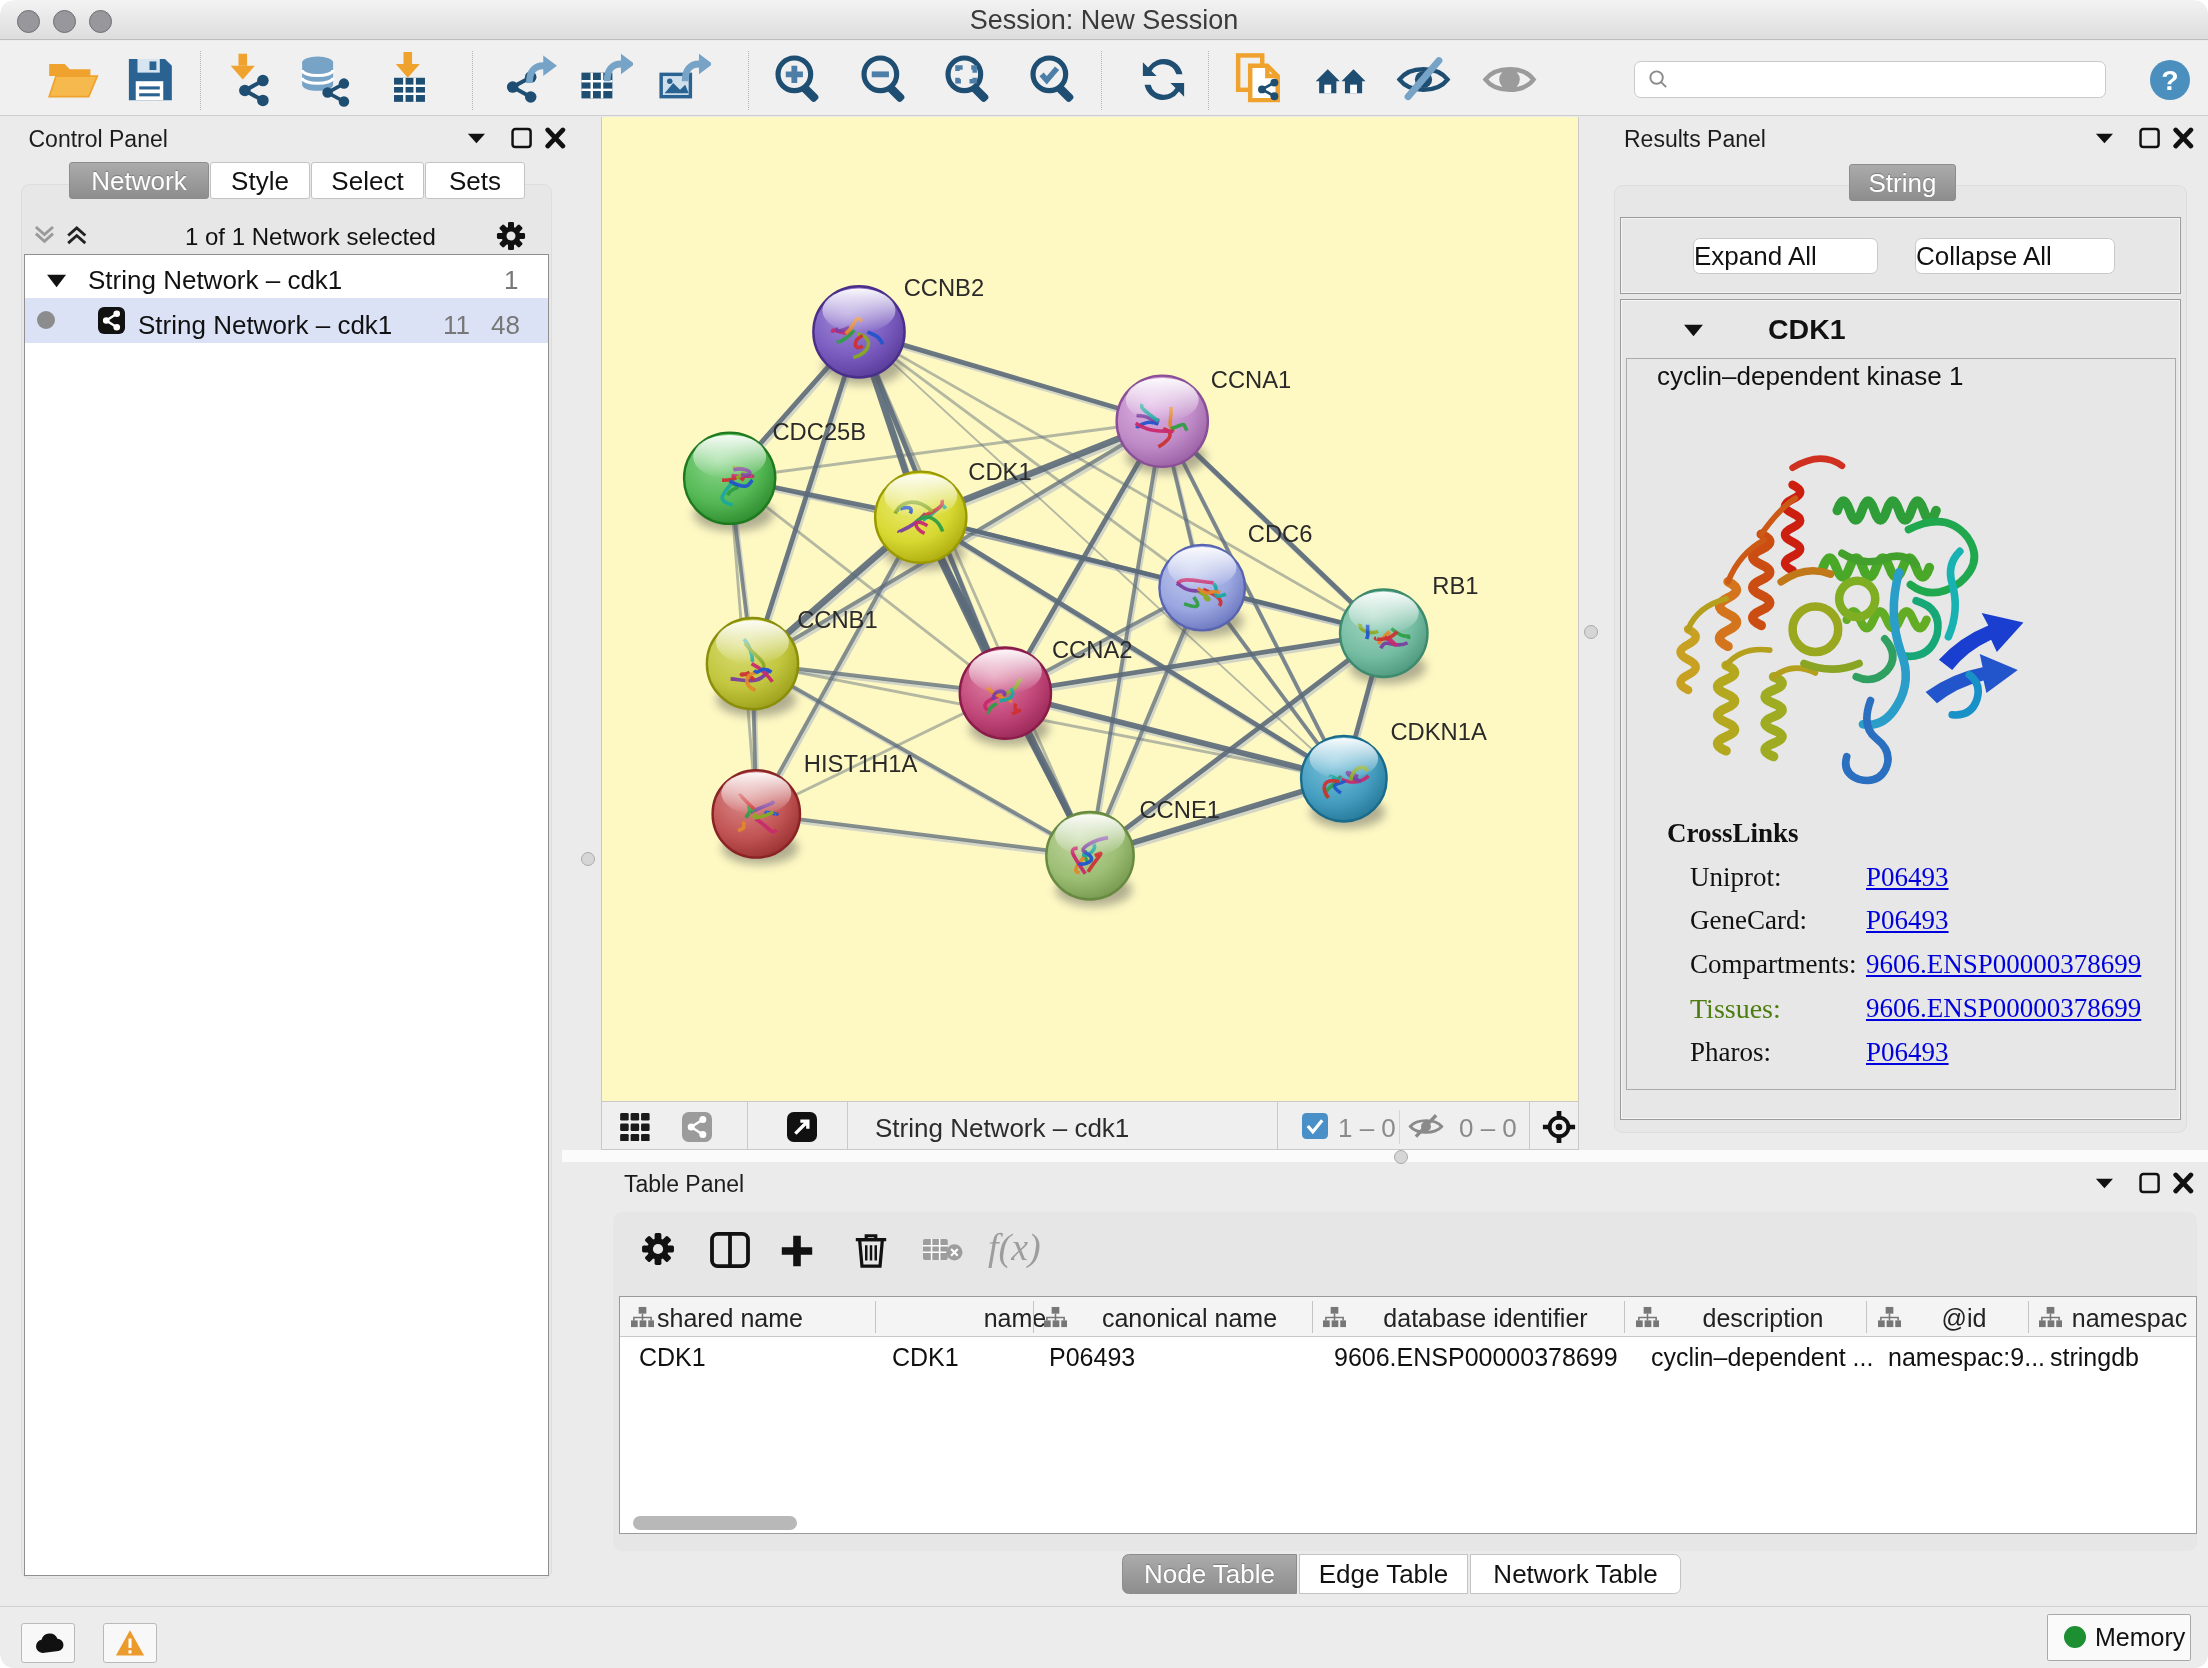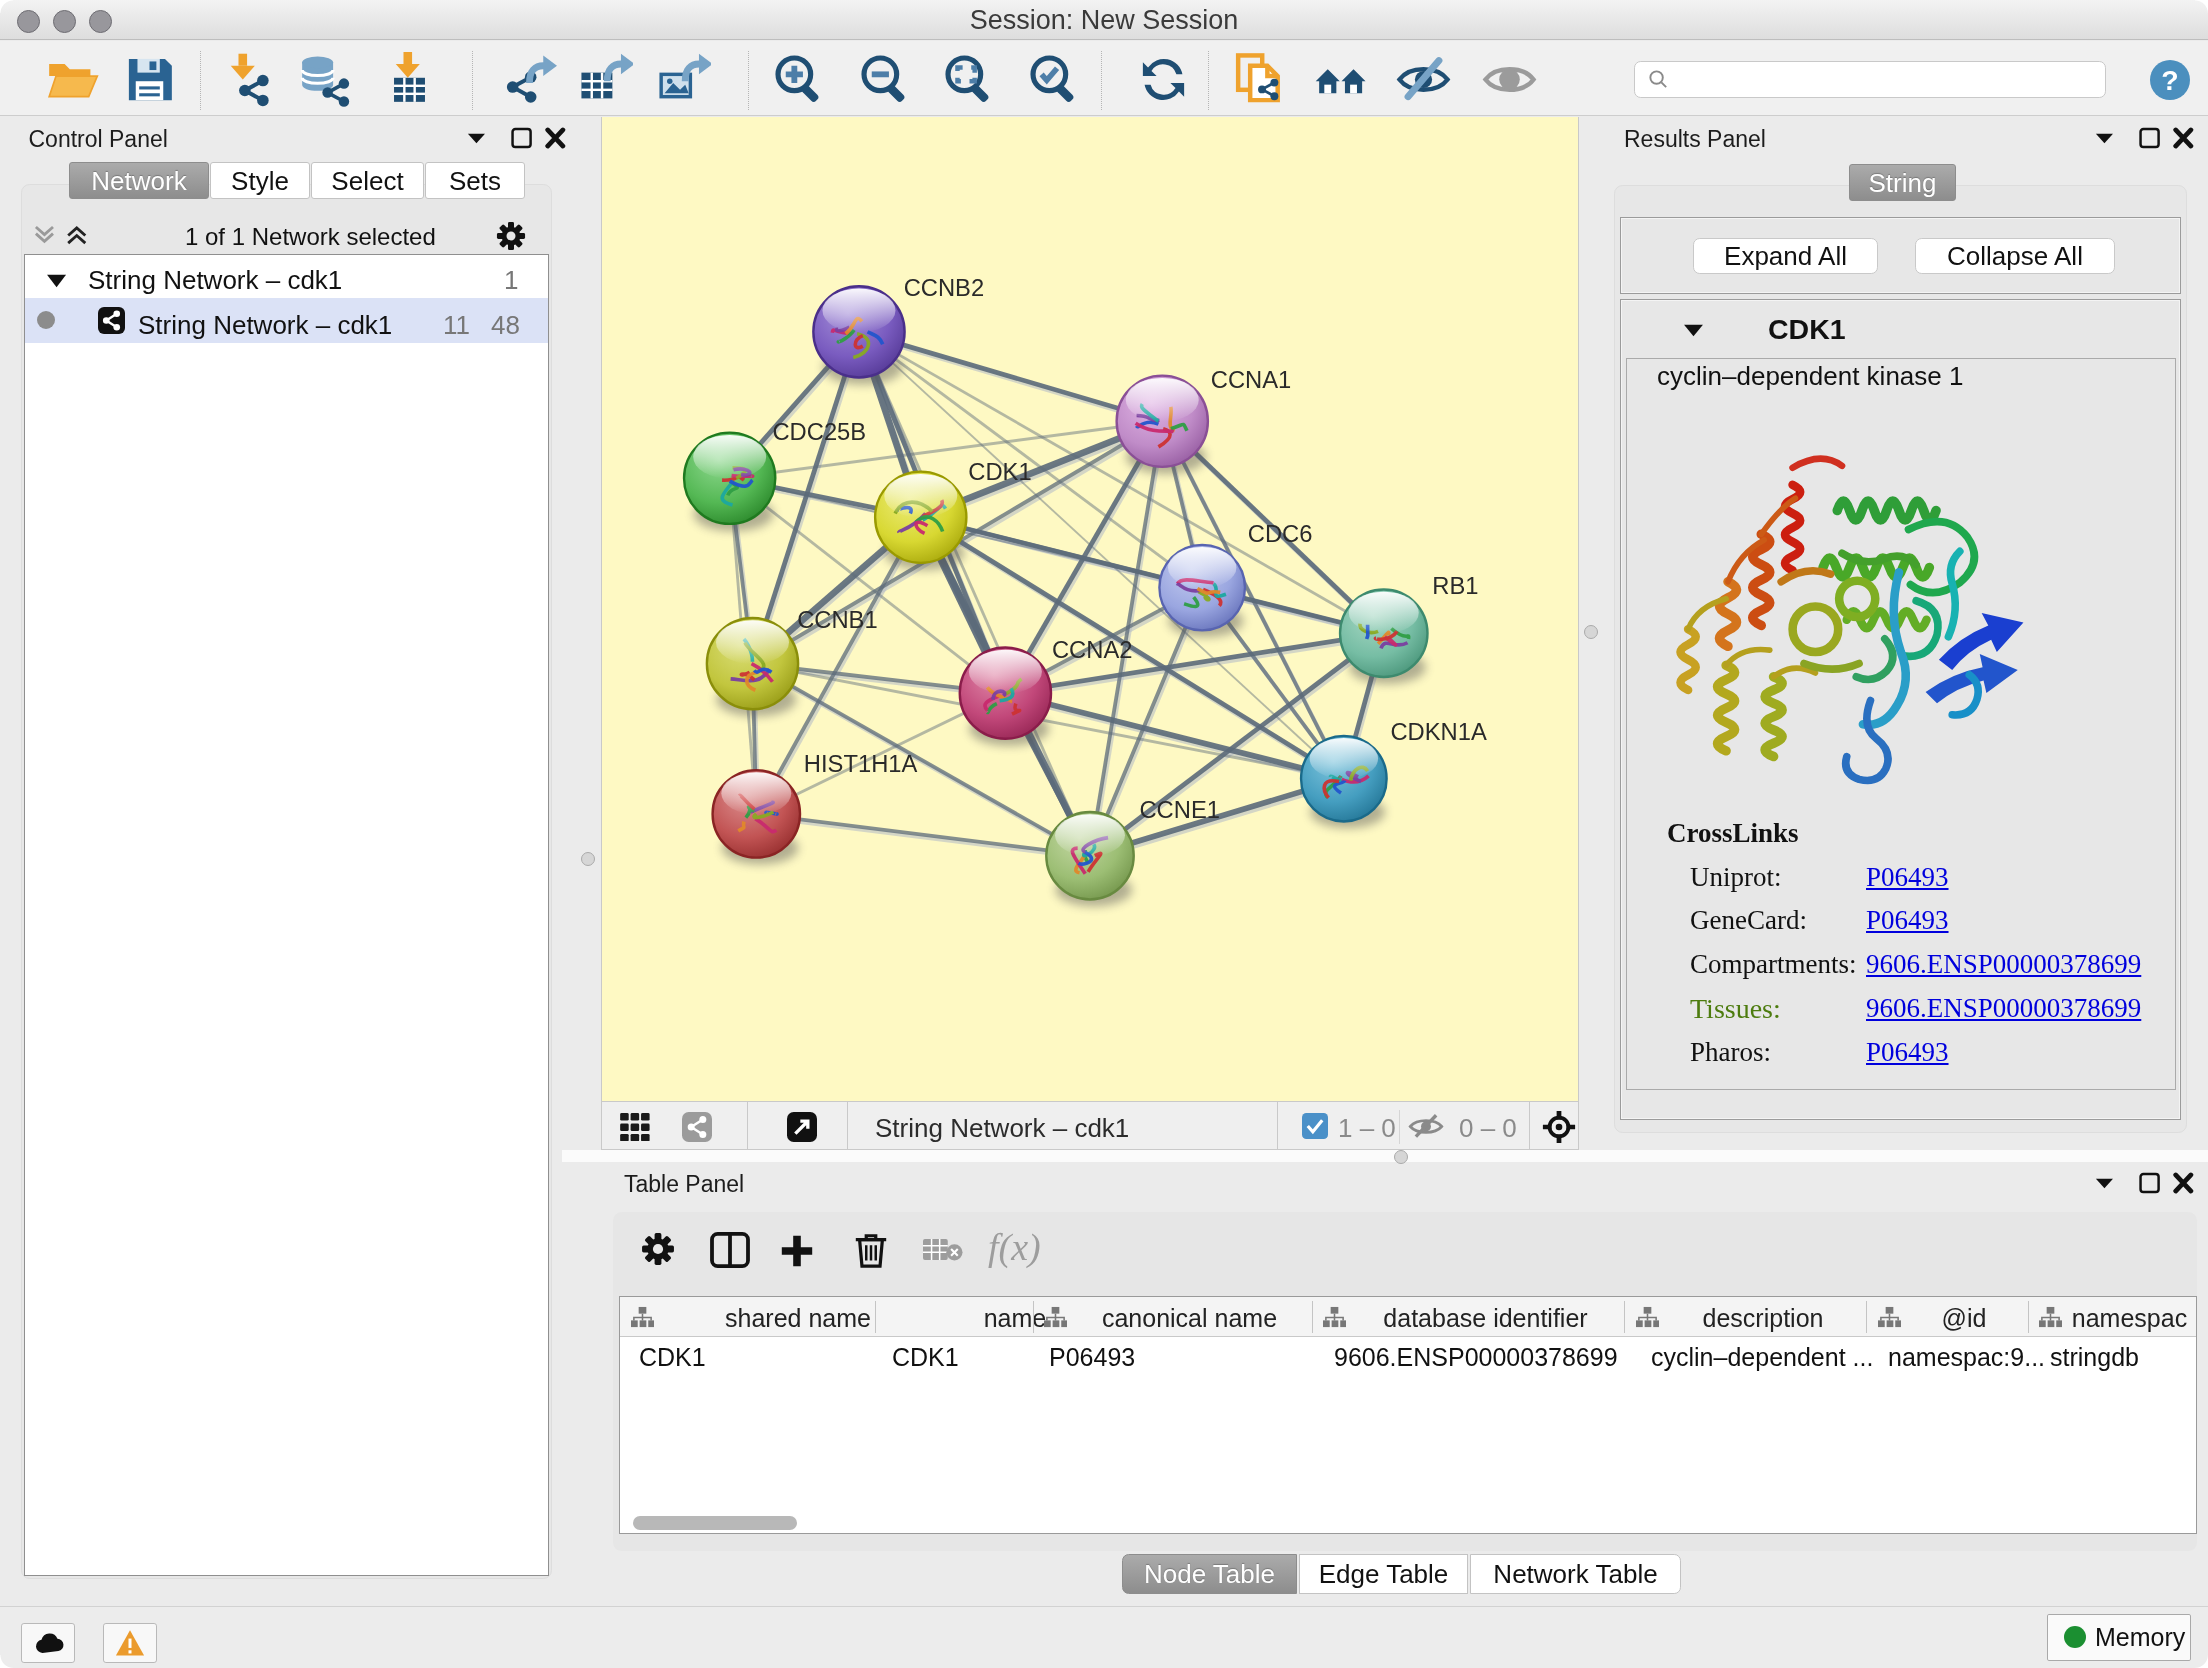--- a/index.html
+++ b/index.html
@@ -5,21 +5,21 @@
 html,body{width:2208px;height:1668px;overflow:hidden;background:#ebebeb;
  font-family:"Liberation Sans",sans-serif;-webkit-font-smoothing:antialiased}
 .abs{position:absolute}
 .tsep{position:absolute;top:51px;height:59px;width:0;border-left:1.9px dotted #b5b5b5}
 .ptitle{position:absolute;font-size:23px;color:#1c1c1c}
 .tab{position:absolute;height:37px;border:1px solid #c3c3c3;background:#fff;color:#111;
  font-size:26px;text-align:center;border-radius:3px}
 .tabsel{background:linear-gradient(#ababab,#8d8d8d);color:#fff;border-color:#8d8d8d;
  text-shadow:0 -1px 1px rgba(0,0,0,0.25)}
 .btn{position:absolute;background:#fff;border:1px solid #c9c9c9;border-radius:6.7px;
- font-size:26px;color:#111;text-align:center}
+ font-size:26px;color:#111;text-align:left}
 .etched{border:1px solid #9b9b9b;box-shadow:inset 0 0 0 1px #f4f4f4}
 .handle{position:absolute;width:14.3px;height:14.3px;border-radius:50%;background:#d6d6d6;border:1px solid #aaa}
 </style></head><body>
 <div class="abs" style="left:0;top:0;width:2208px;height:40px;
 background:linear-gradient(#f3f3f3,#dddddd);border-bottom:1px solid #bdbdbd;border-radius:9.5px 9.5px 0 0">
 <div class="abs" style="left:17px;top:9.5px;width:23px;height:23px;border-radius:50%;background:#98979c;border:1.4px solid #6e6d73"></div>
 <div class="abs" style="left:53px;top:9.5px;width:23px;height:23px;border-radius:50%;background:#98979c;border:1.4px solid #6e6d73"></div>
 <div class="abs" style="left:89px;top:9.5px;width:23px;height:23px;border-radius:50%;background:#98979c;border:1.4px solid #6e6d73"></div>
 <div style="text-align:center;font-size:27px;font-weight:normal;color:#3a3a3a;line-height:40px">Session: New Session</div>
 </div>
@@ -687,21 +687,21 @@
 <div class="abs" style="left:988px;top:1225px;font-family:'Liberation Serif',serif;font-style:italic;font-size:38px;color:#9d9d9d">f(x)</div>
 <div class="abs" style="left:619px;top:1296px;width:1578px;height:238px;background:#fff;border:1px solid #9a9a9a"></div>
 <div class="abs" style="left:620px;top:1297px;width:1576px;height:40px;background:#f4f4f4;border-bottom:1px solid #c9c9c9"></div>
 <svg style="position:absolute;left:630px;top:1306px" width="25" height="23" viewBox="0 0 26 24">
     <rect x="9" y="1" width="8" height="7" fill="#777"></rect>
     <rect x="1" y="15" width="7" height="7" fill="#777"></rect>
     <rect x="10" y="15" width="7" height="7" fill="#777"></rect>
     <rect x="19" y="15" width="6" height="7" fill="#777"></rect>
     <path d="M13 8 v4 M4 15 v-3 h18 v3 M13 12 v3" stroke="#777" stroke-width="1.6" fill="none"></path>
   </svg>
-<div class="abs" style="left:657px;top:1304px;width:214px;text-align:right;font-size:25px;color:#222">shared name</div>
+<div class="abs" style="left:657px;top:1304px;width:214px;text-align:left;font-size:25px;color:#222">shared name</div>
 <div class="abs" style="left:875px;top:1301px;height:32px;border-left:1px solid #c4c4c4"></div>
 <div class="abs" style="left:957px;top:1304px;width:116px;text-align:center;font-size:25px;color:#222">name</div>
 <div class="abs" style="left:1033px;top:1301px;height:32px;border-left:1px solid #c4c4c4"></div>
 <svg style="position:absolute;left:1043px;top:1306px" width="25" height="23" viewBox="0 0 26 24">
     <rect x="9" y="1" width="8" height="7" fill="#777"></rect>
     <rect x="1" y="15" width="7" height="7" fill="#777"></rect>
     <rect x="10" y="15" width="7" height="7" fill="#777"></rect>
     <rect x="19" y="15" width="6" height="7" fill="#777"></rect>
     <path d="M13 8 v4 M4 15 v-3 h18 v3 M13 12 v3" stroke="#777" stroke-width="1.6" fill="none"></path>
   </svg>

